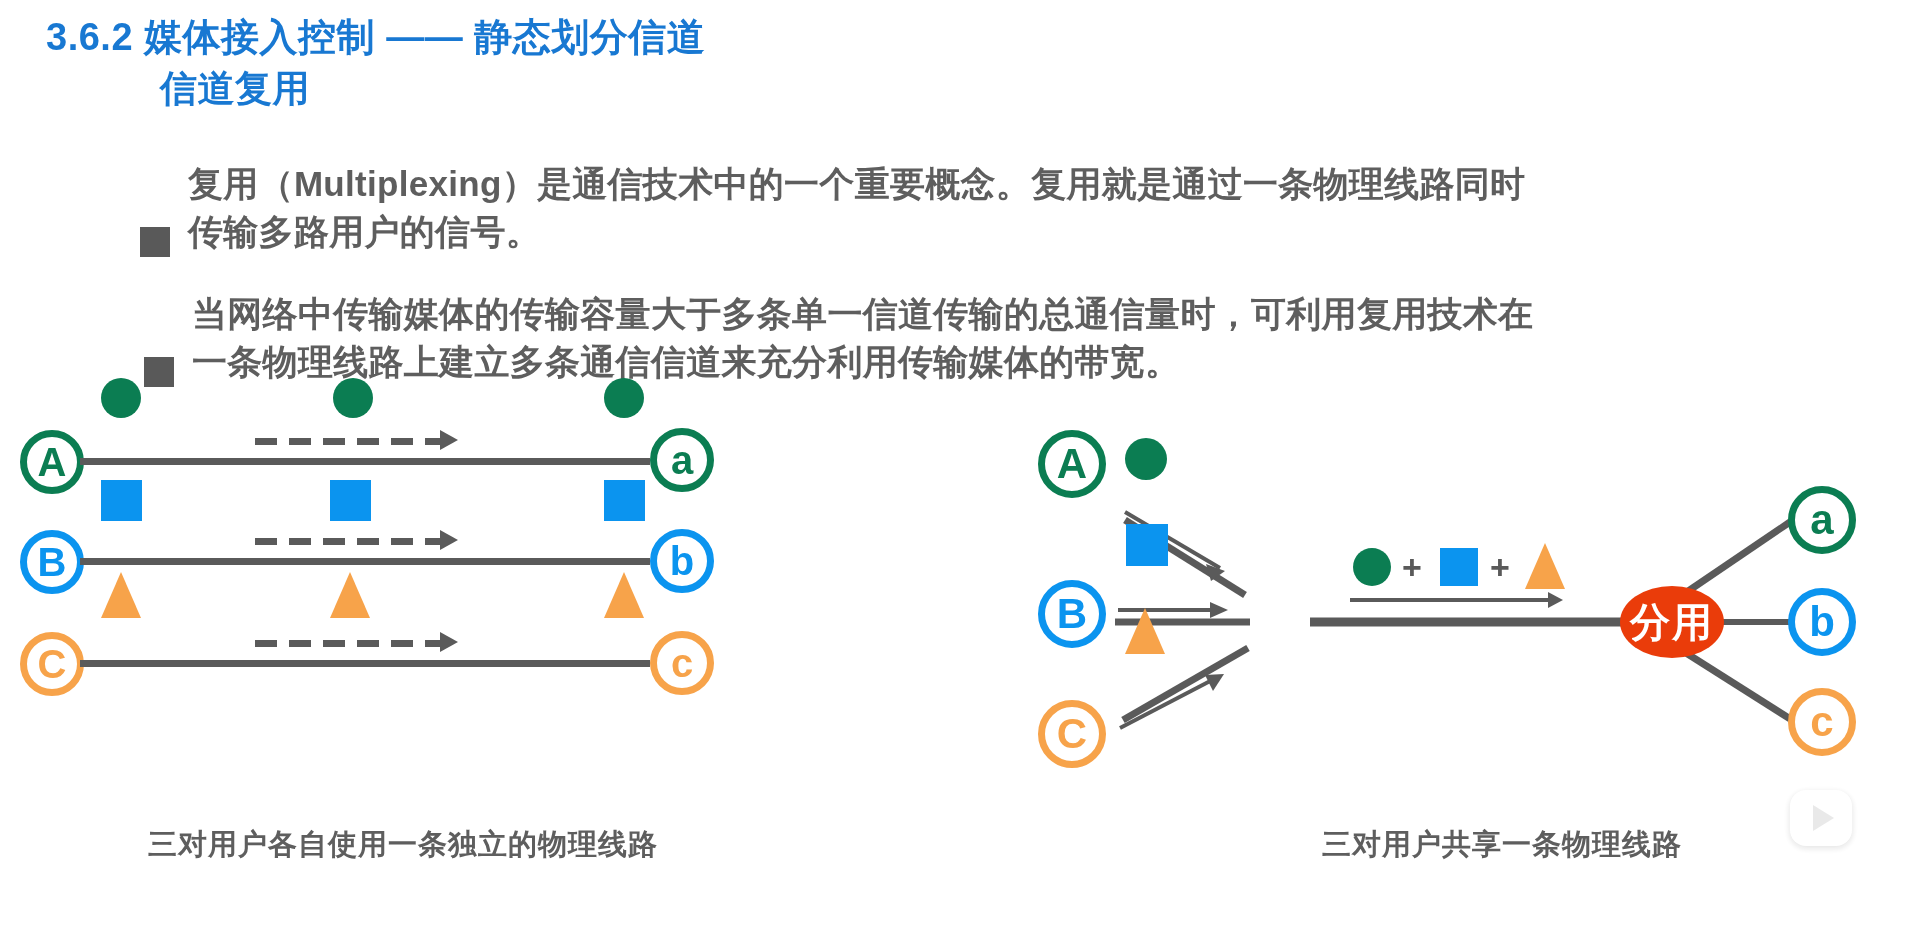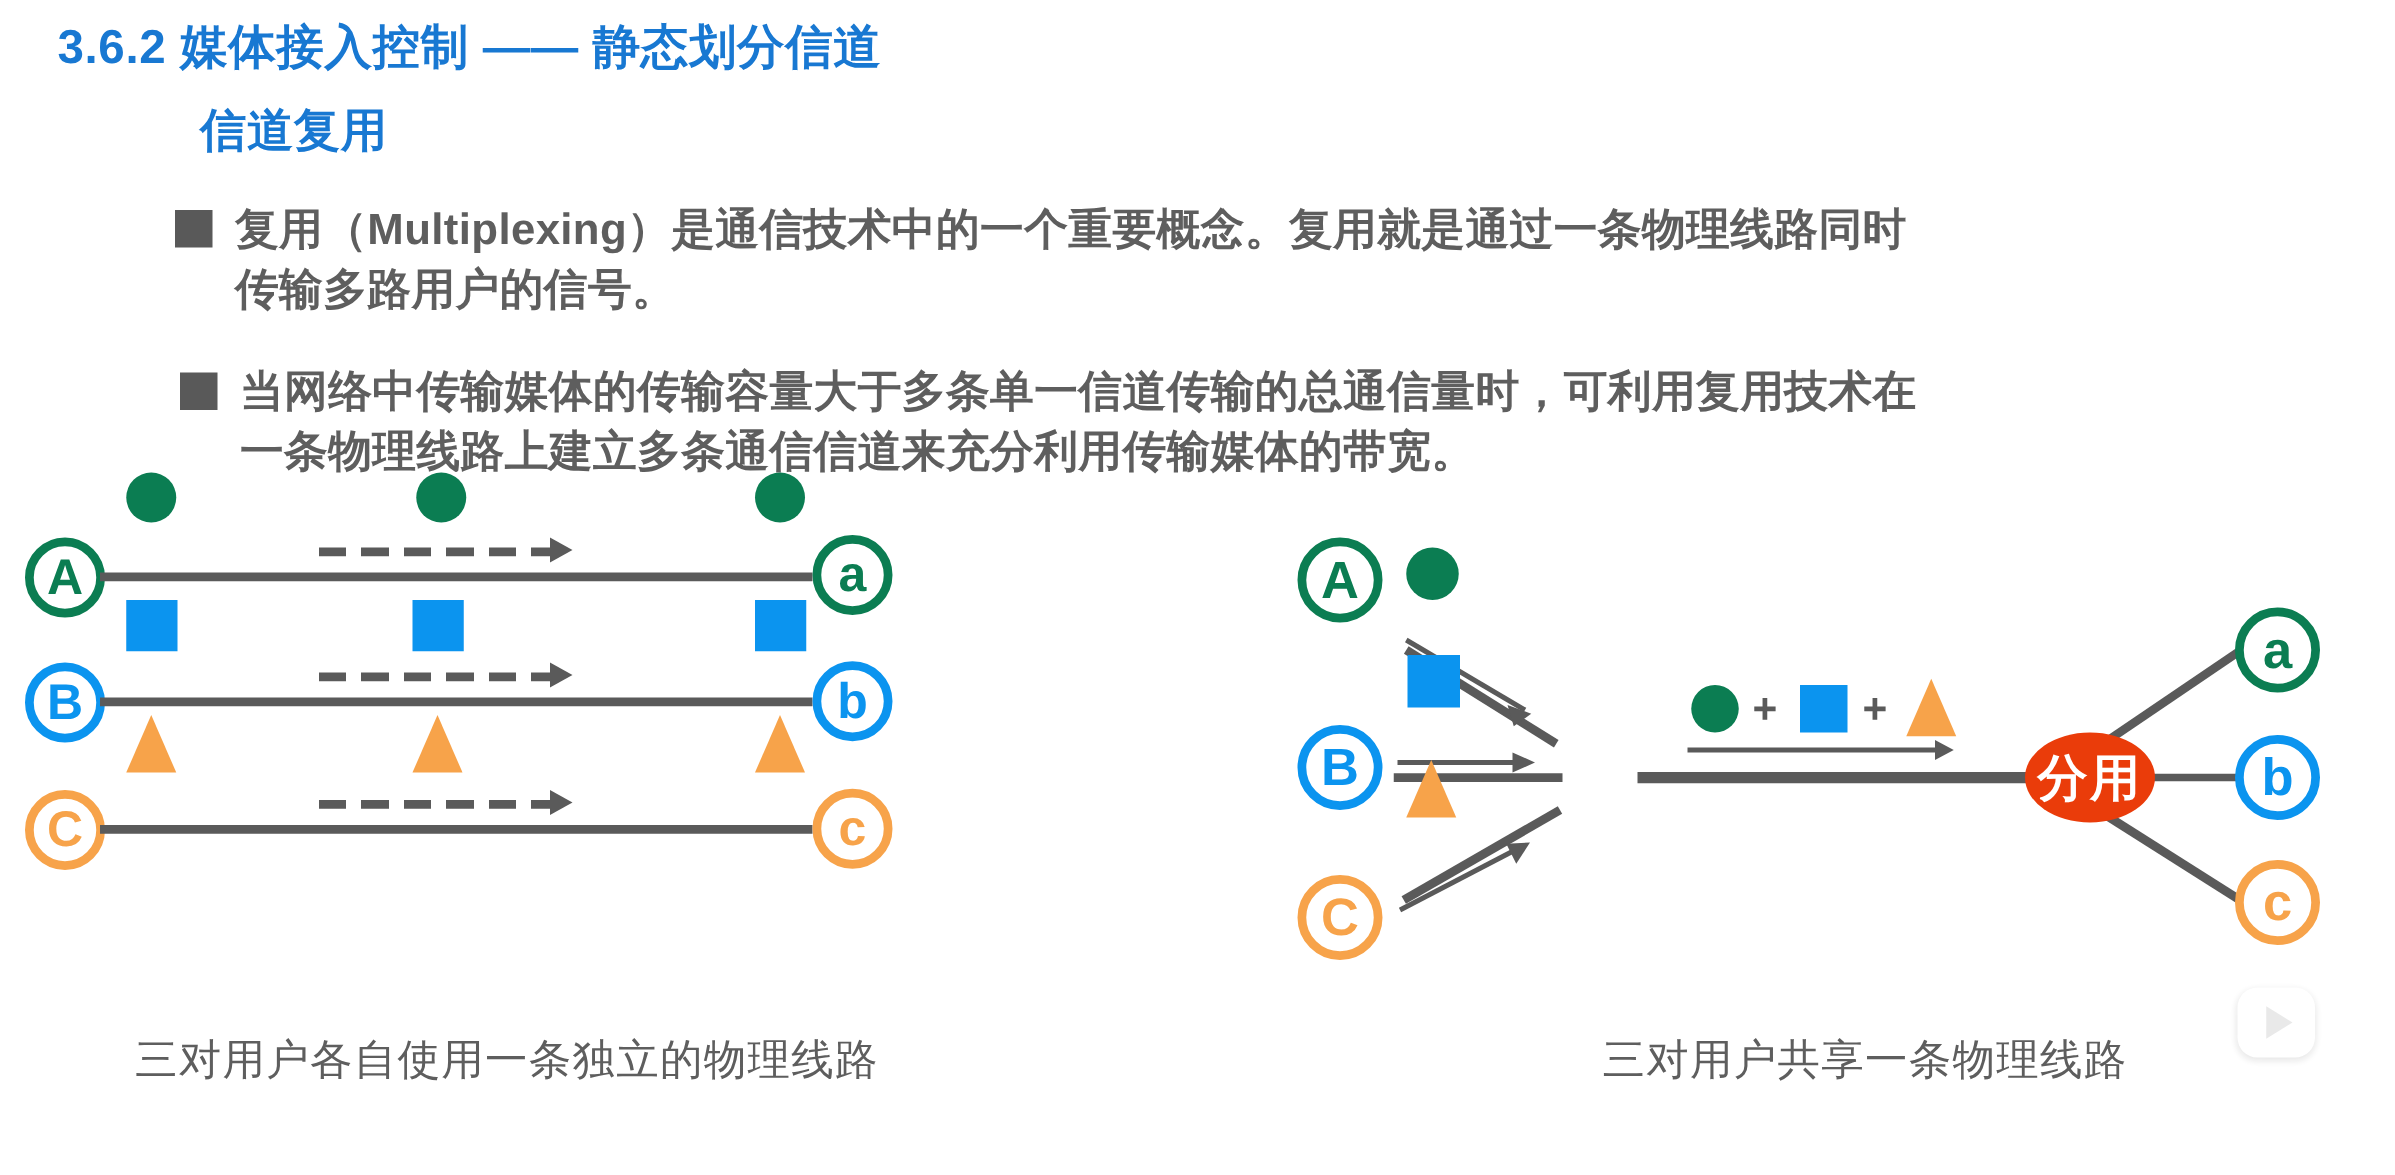--- a/index.html
+++ b/index.html
@@ -23,33 +23,33 @@
     top: 12px;
     font-size: 38px;
     font-weight: bold;
     color: #1878d2;
     letter-spacing: 0.5px;
     white-space: nowrap;
   }
   .slide-subtitle {
     position: absolute;
     left: 160px;
-    top: 80px;
+    top: 64px;
     font-size: 37px;
     font-weight: bold;
     color: #1878d2;
     letter-spacing: 0.5px;
     white-space: nowrap;
   }
 
   
   .bullet {
     position: absolute;
     display: flex;
-    align-items: flex-start;
+    align-items: flex-end;
   }
   .bullet-marker {
     width: 30px;
     height: 30px;
     background: #595959;
     flex: 0 0 auto;
     margin-top: 8px;
     margin-right: 18px;
   }
   .bullet-text {
@@ -110,25 +110,26 @@
   .arrowhead {
     position: absolute;
     width: 0; height: 0;
     border-top: 10px solid transparent;
     border-bottom: 10px solid transparent;
     border-left: 18px solid #5a5a5a;
   }
 
   .caption {
     position: absolute;
-    font-size: 34px;
-    font-weight: normal;
+    font-size: 29px;
+    font-weight: bold;
     color: #5e5e5e;
     white-space: nowrap;
     letter-spacing: 1px;
+    margin-left: 40px;
   }
 
   
   .hub {
     position: absolute;
     border-radius: 50%;
     background: #ea3c0a;
     display: flex;
     align-items: center;
     justify-content: center;

